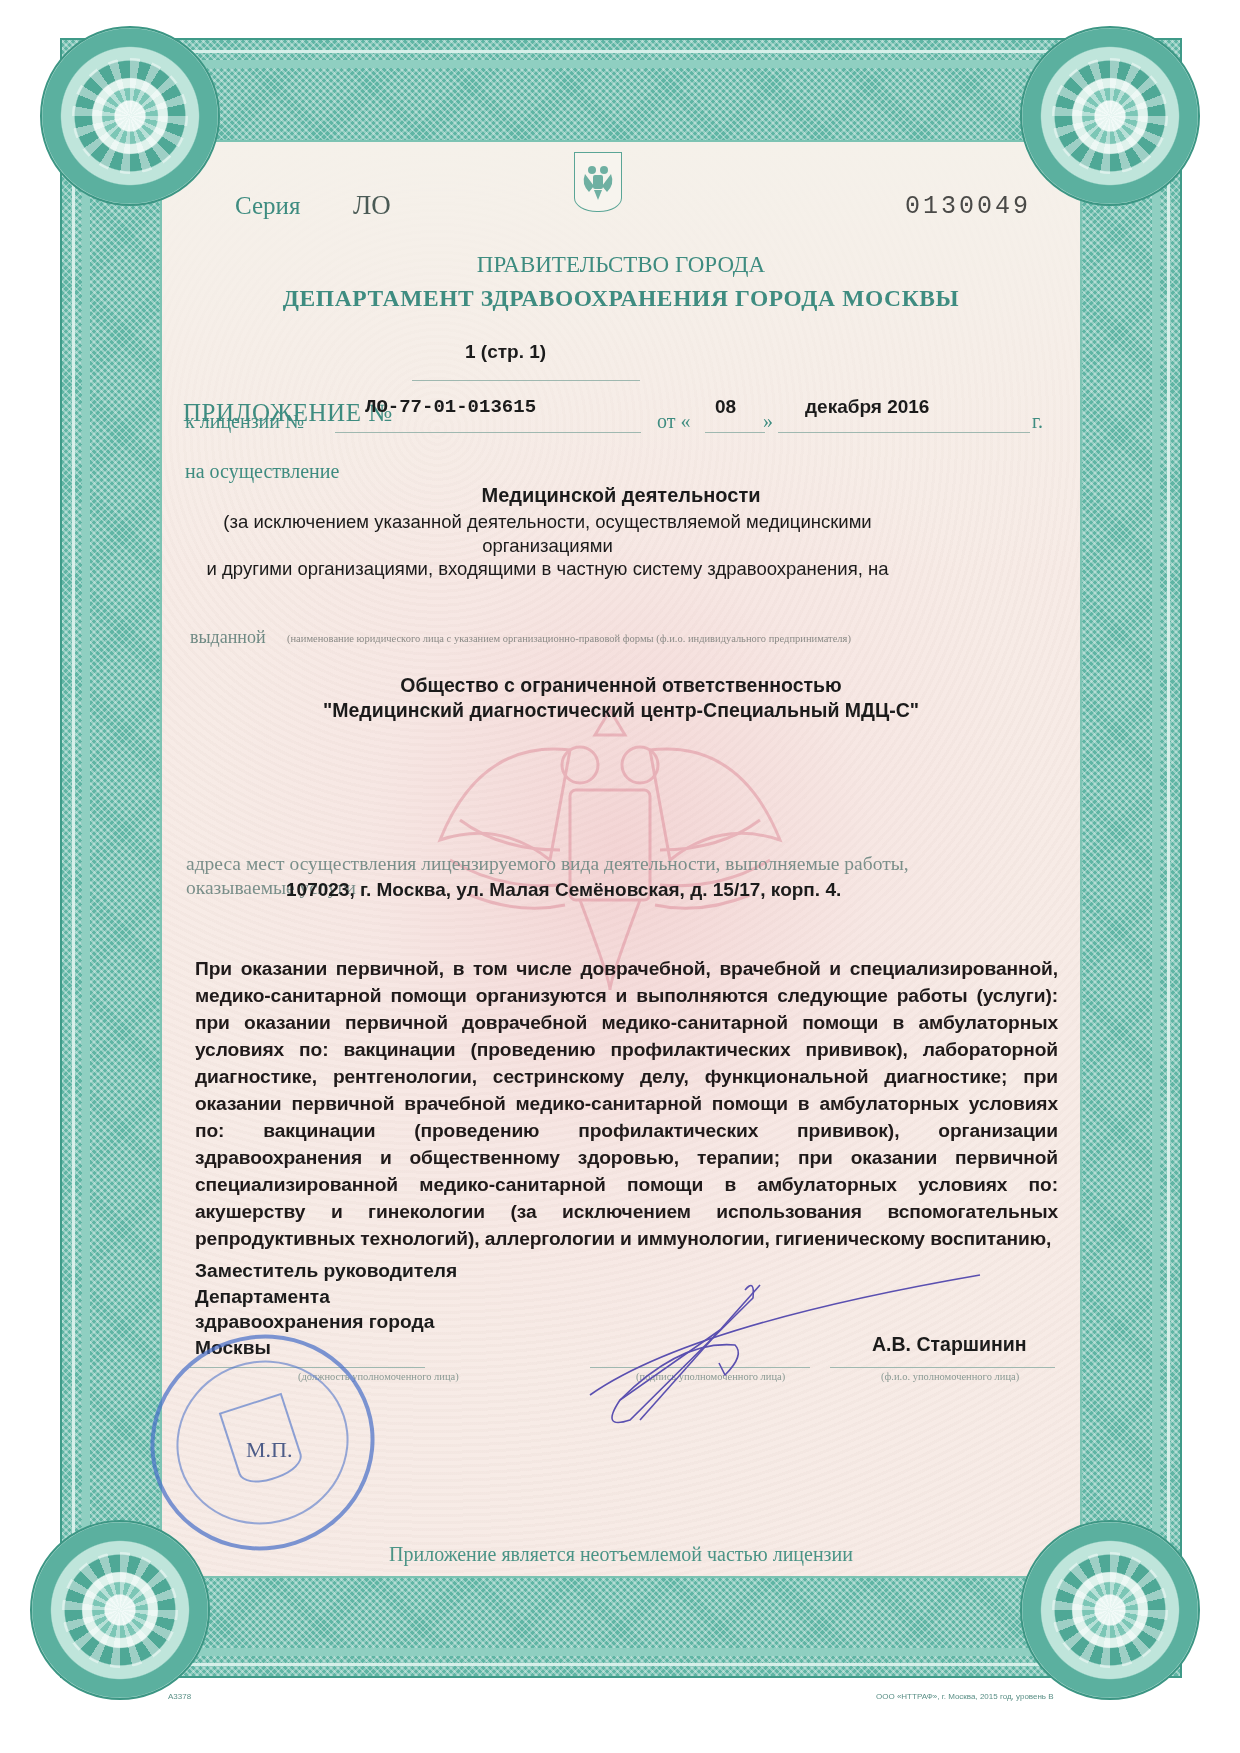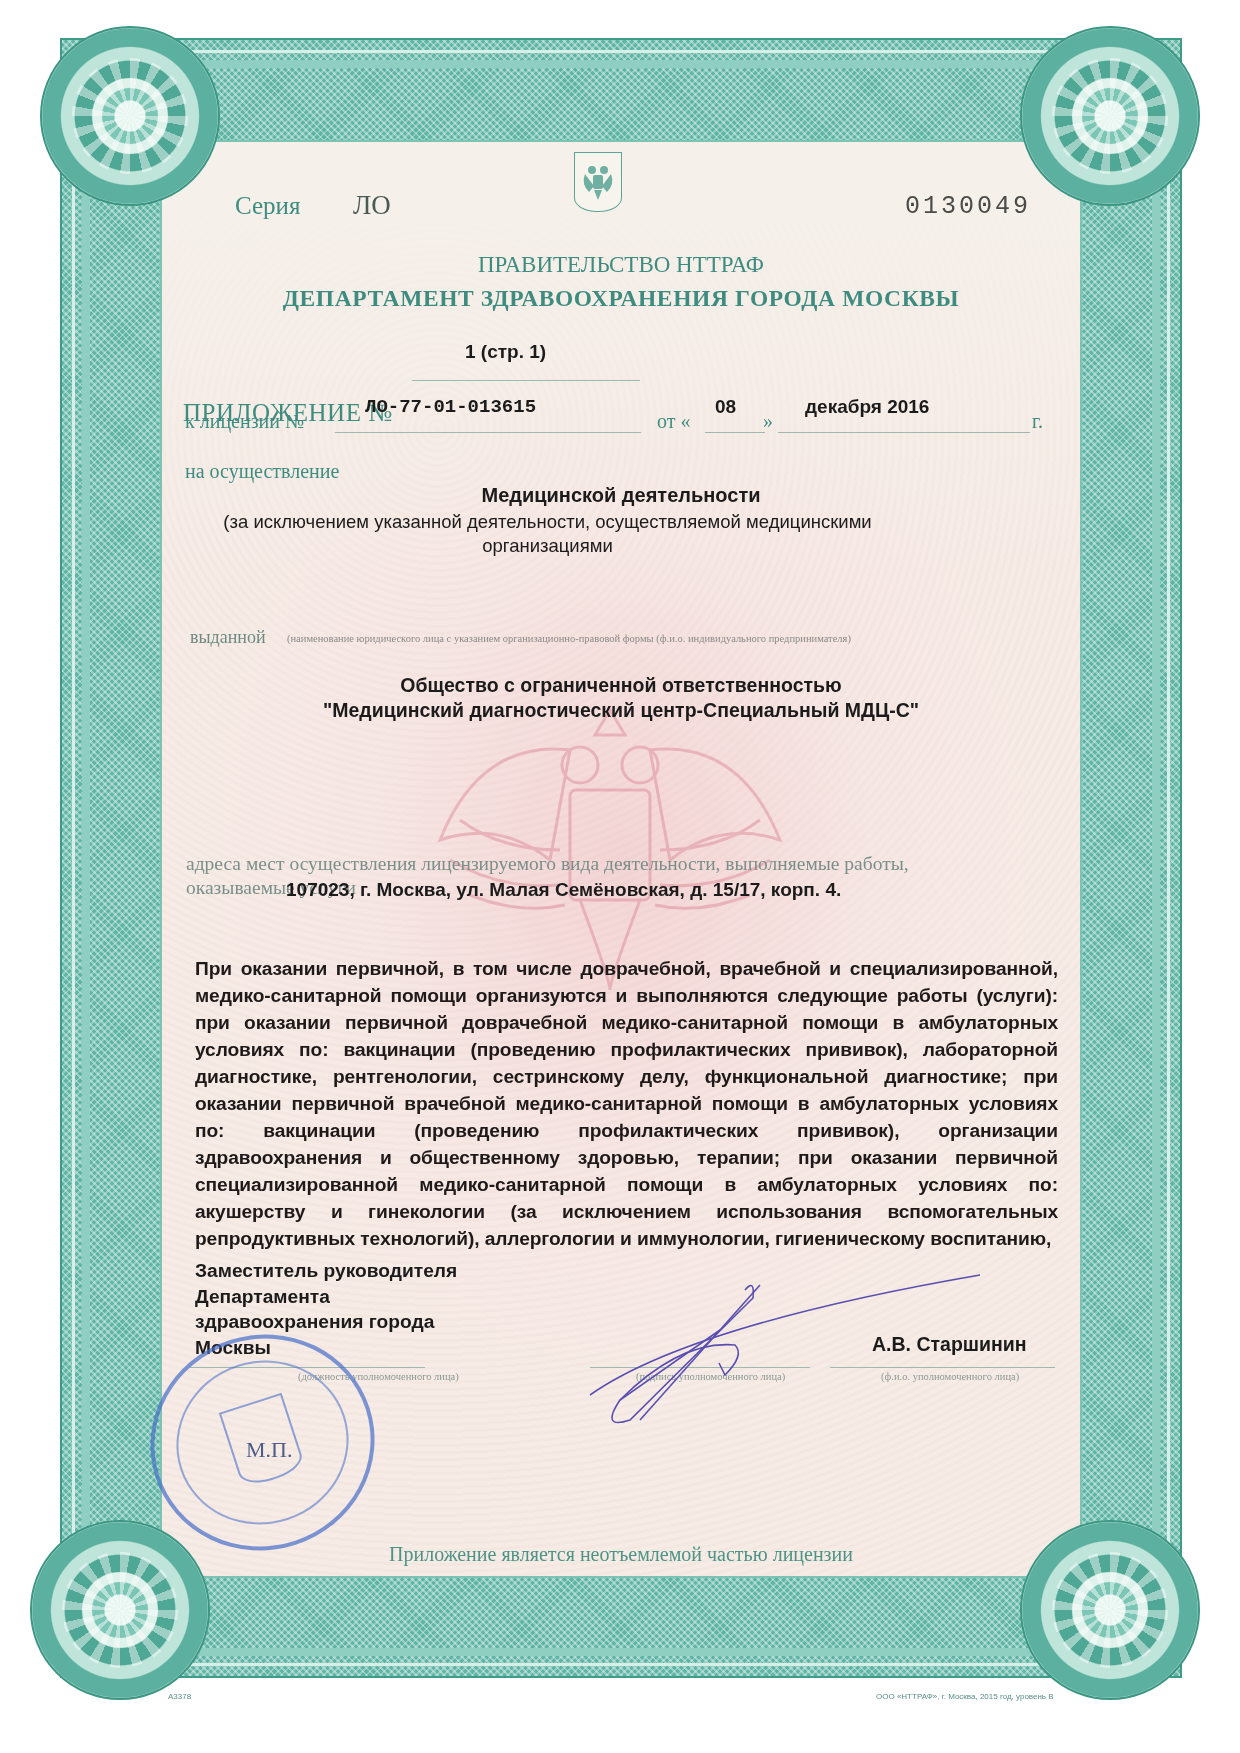--- a/index.html
+++ b/index.html
@@ -111,21 +111,21 @@
         <circle cx="11" cy="10" r="4"></circle>
         <circle cx="23" cy="10" r="4"></circle>
     <path d="M4 14 q-4 10 4 18 l5 -6 z M30 14 q4 10 -4 18 l-5 -6 z"></path>
     <rect x="12" y="15" width="10" height="14" rx="2"></rect>
         <path d="M13 30 l4 10 l4 -10 z"></path>
       </g>
   </svg>
 </div>
 <div class="abs" style="left:905px;top:192px;font-family:'Liberation Mono',monospace;font-size:25px;color:#4a4a48;letter-spacing:3px;">0130049</div>
 
-<div class="abs teal center" style="left:160px;top:252px;width:922px;font-size:23px;">ПРАВИТЕЛЬСТВО НТТРАФ</div>
+<div class="abs teal center" style="left:160px;top:252px;width:922px;font-size:23px;">ПРАВИТЕЛЬСТВО ГОРОДА</div>
 <div class="abs teal center" style="left:160px;top:285px;width:922px;font-size:23.5px;font-weight:bold;letter-spacing:0.6px;">ДЕПАРТАМЕНТ ЗДРАВООХРАНЕНИЯ ГОРОДА МОСКВЫ</div>
 
 <div class="abs teal" style="left:183px;top:355px;font-size:25px;letter-spacing:0.5px;margin-top:44px;">ПРИЛОЖЕНИЕ №</div>
 <div class="uline" style="left:412px;top:380px;width:228px;"></div>
 <div class="fill" style="left:465px;top:341px;">1 (стр. 1)</div>
 
 <div class="abs teal" style="left:185px;top:410px;font-size:20px;">к лицензии №</div>
 <div class="uline" style="left:335px;top:432px;width:306px;"></div>
 <div class="fill" style="left:365px;top:396px;font-family:Liberation Mono, monospace;">ЛО-77-01-013615</div>
 <div class="abs teal" style="left:657px;top:410px;font-size:20px;">от «</div>
@@ -133,20 +133,21 @@
 <div class="fill" style="left:715px;top:396px;">08</div>
 <div class="abs teal" style="left:763px;top:410px;font-size:20px;">»</div>
 <div class="uline" style="left:778px;top:432px;width:252px;"></div>
 <div class="fill" style="left:805px;top:396px;">декабря 2016</div>
 <div class="abs teal" style="left:1032px;top:410px;font-size:20px;">г.</div>
 
 <div class="abs teal" style="left:185px;top:460px;font-size:20px;">на осуществление</div>
 <div class="abs center" style="left:160px;top:484px;width:922px;font-weight:bold;font-size:20px;color:#1b1b1b;">Медицинской деятельности</div>
 <div class="abs center" style="left:160px;top:510px;width:775px;font-size:18.5px;line-height:23.5px;color:#1b1b1b;">
   <div>(за исключением указанной деятельности, осуществляемой медицинскими организациями</div>
+  <div>и другими организациями, входящими в частную систему здравоохранения, на</div>
 </div>
 
 <div class="abs teal" style="left:190px;top:627px;font-size:18px;color:#6f8a84;">выданной</div>
 <div class="abs" style="left:287px;top:633px;font-family:'Liberation Serif',serif;font-size:10.5px;color:#8a8a86;">(наименование юридического лица с указанием организационно-правовой формы  (ф.и.о. индивидуального предпринимателя)</div>
 <div class="abs center" style="left:160px;top:673px;width:922px;font-weight:bold;font-size:19.5px;line-height:25px;color:#1b1b1b;">
   <div>Общество с ограниченной ответственностью</div>
   <div>"Медицинский диагностический центр-Специальный МДЦ-С"</div>
 </div>
 
 <div class="abs teal" style="left:186px;top:853px;font-size:19.5px;color:#7a8f8a;">адреса мест осуществления лицензируемого вида деятельности, выполняемые работы,</div>

